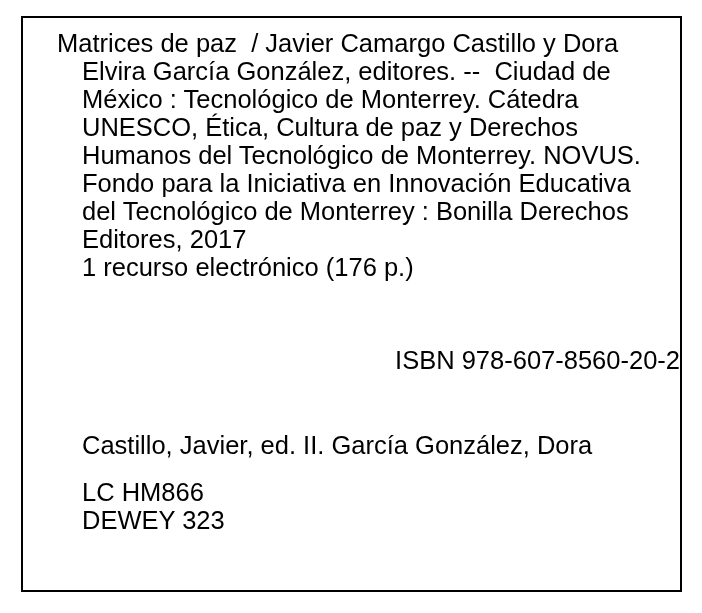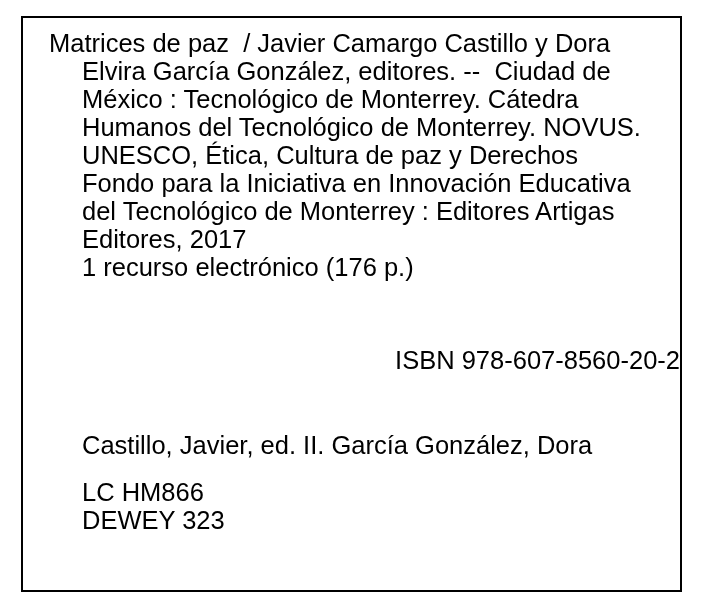--- a/index.html
+++ b/index.html
@@ -27,20 +27,21 @@
     padding-top: 11px;
     font-size: 25.5px;
     line-height: 28px;
   }
   .line {
     white-space: pre;
     padding-left: 59px;
   }
   .line.first {
     padding-left: 26px;
+    margin-left: 8px;
   }
   .p-isbn {
     margin-top: 65px;
     text-align: right;
   }
   .p-subjects {
     margin-top: 57px;
   }
   .p-class {
     margin-top: 19px;
@@ -49,24 +50,24 @@
 </head>
 <body>
 
 <div class="page">
   <div class="record-box">
 
     <div class="p-main">
       <div class="line first">Matrices de paz  / Javier Camargo Castillo y Dora</div>
       <div class="line">Elvira García González, editores. --  Ciudad de</div>
       <div class="line">México : Tecnológico de Monterrey. Cátedra</div>
+      <div class="line">UNESCO, Ética, Cultura de paz y Derechos</div>
       <div class="line">Humanos del Tecnológico de Monterrey. NOVUS.</div>
-      <div class="line">UNESCO, Ética, Cultura de paz y Derechos</div>
       <div class="line">Fondo para la Iniciativa en Innovación Educativa</div>
-      <div class="line">del Tecnológico de Monterrey : Editores Artigas</div>
+      <div class="line">del Tecnológico de Monterrey : Bonilla Derechos</div>
       <div class="line">Editores, 2017</div>
       <div class="line">1 recurso electrónico (176 p.)</div>
     </div>
 
     <div class="p-isbn">
       <div class="line">ISBN 978-607-8560-20-2</div>
     </div>
 
     <div class="p-subjects">
       <div class="line">Castillo, Javier, ed. II. García González, Dora</div>

